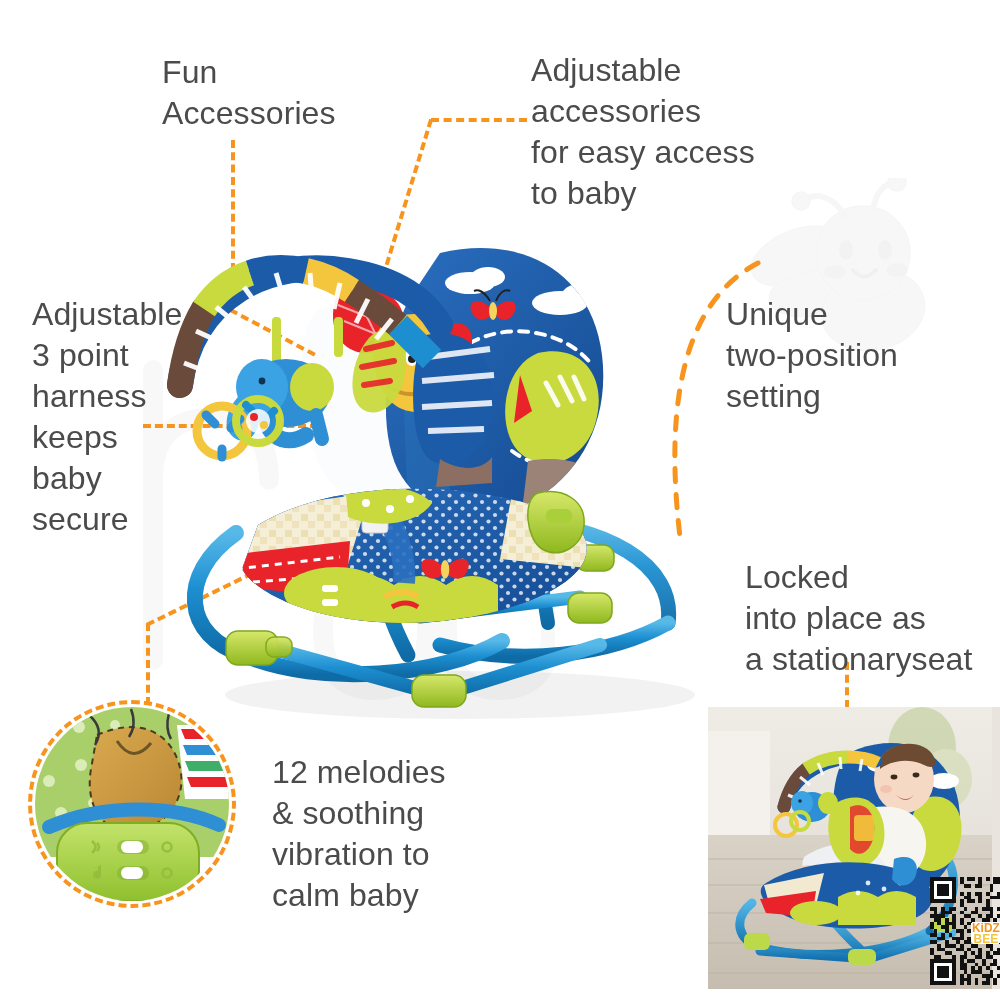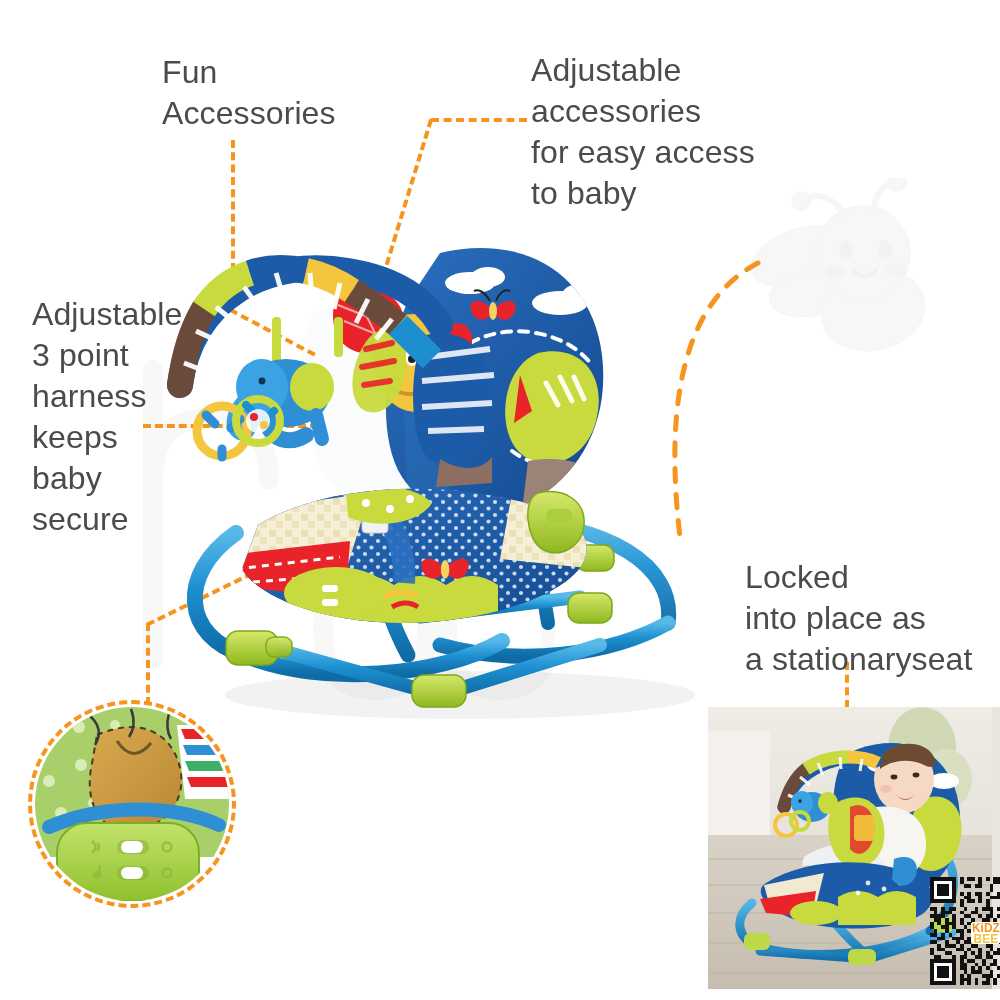--- a/index.html
+++ b/index.html
@@ -565,17 +565,24 @@
   <div class="callout" id="c-removable">Adjustable
 accessories
 for easy access
 to baby</div>
   <div class="callout" id="c-harness">Adjustable
 3 point
 harness
 keeps
 baby
 secure</div>
+  <div class="callout" id="c-unique">Unique
+two-position
+setting</div>
   <div class="callout" id="c-locked">Locked
 into place as
 a stationaryseat</div>
+  <div class="callout" id="c-melodies">12 melodies
+&amp; soothing
+vibration to
+calm baby</div>
 
 </div>
 
 </body></html>

